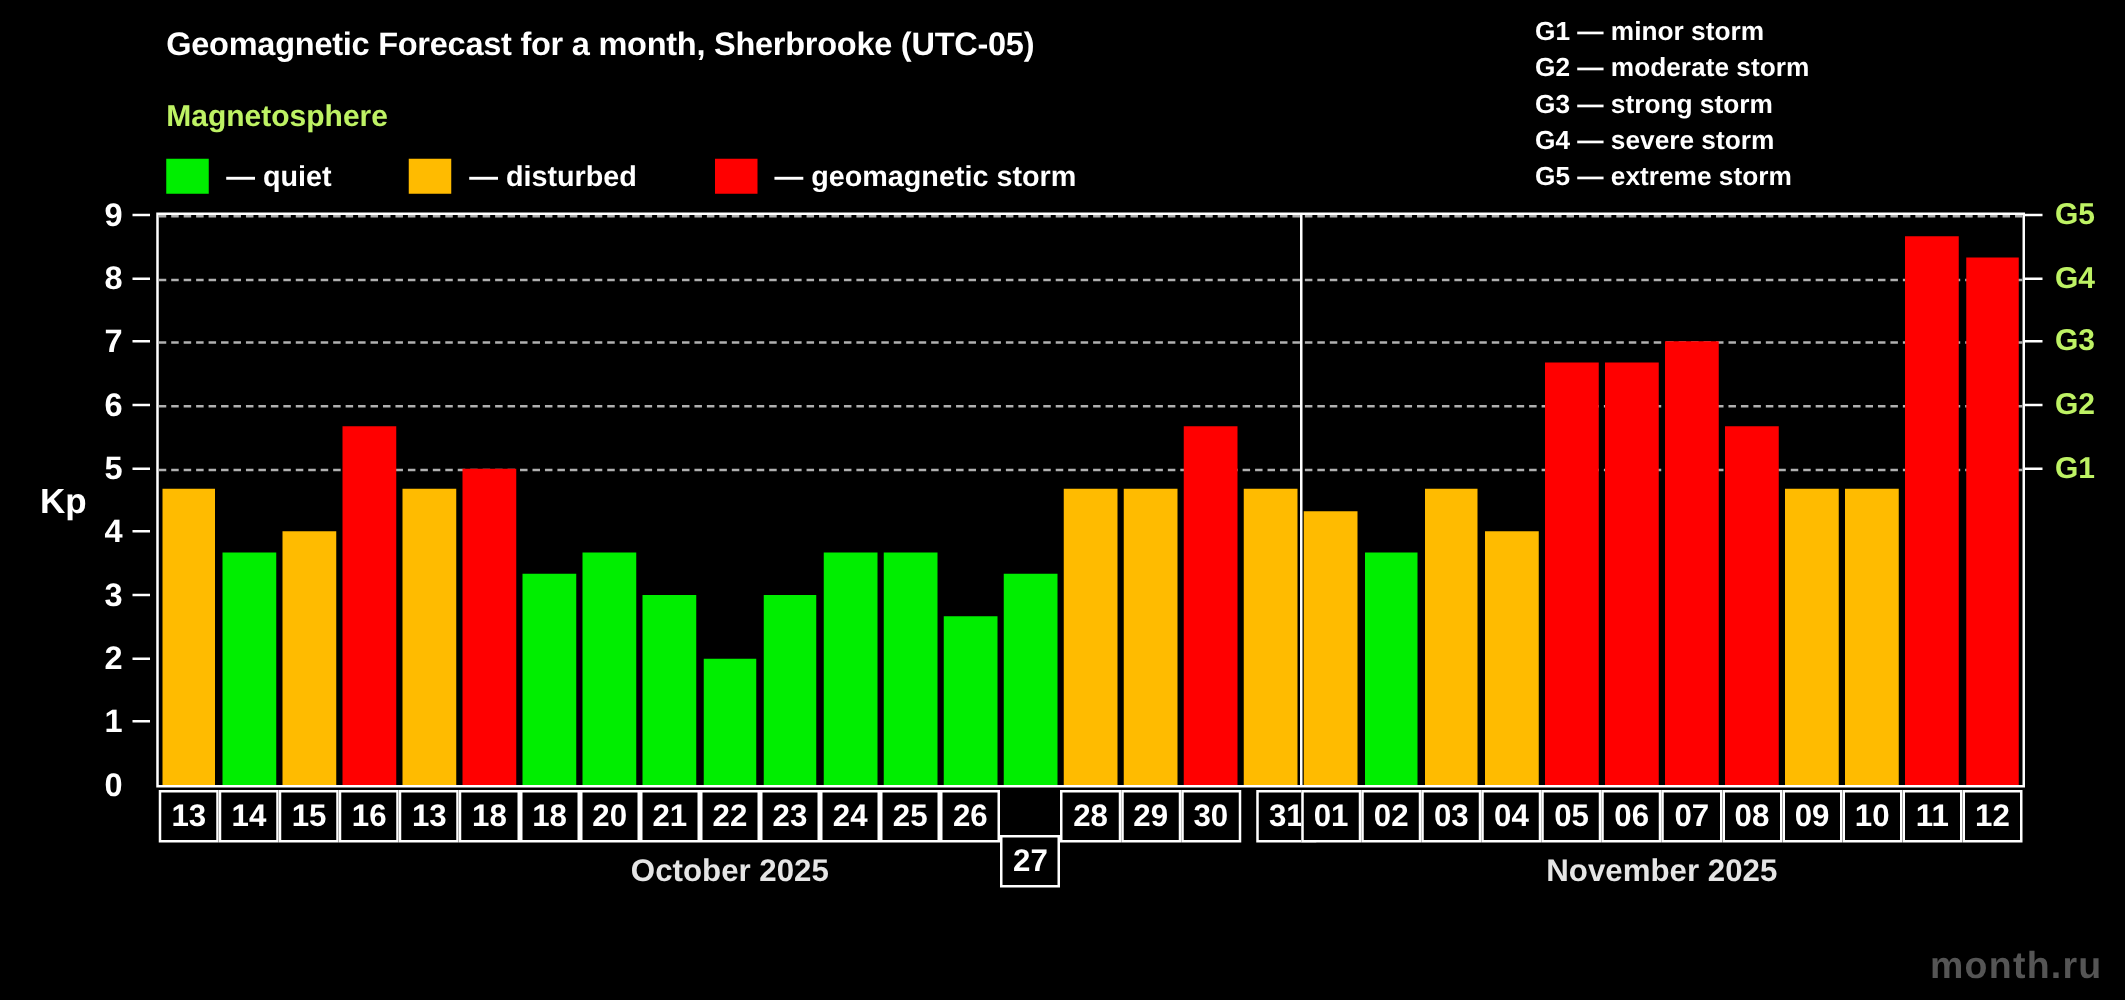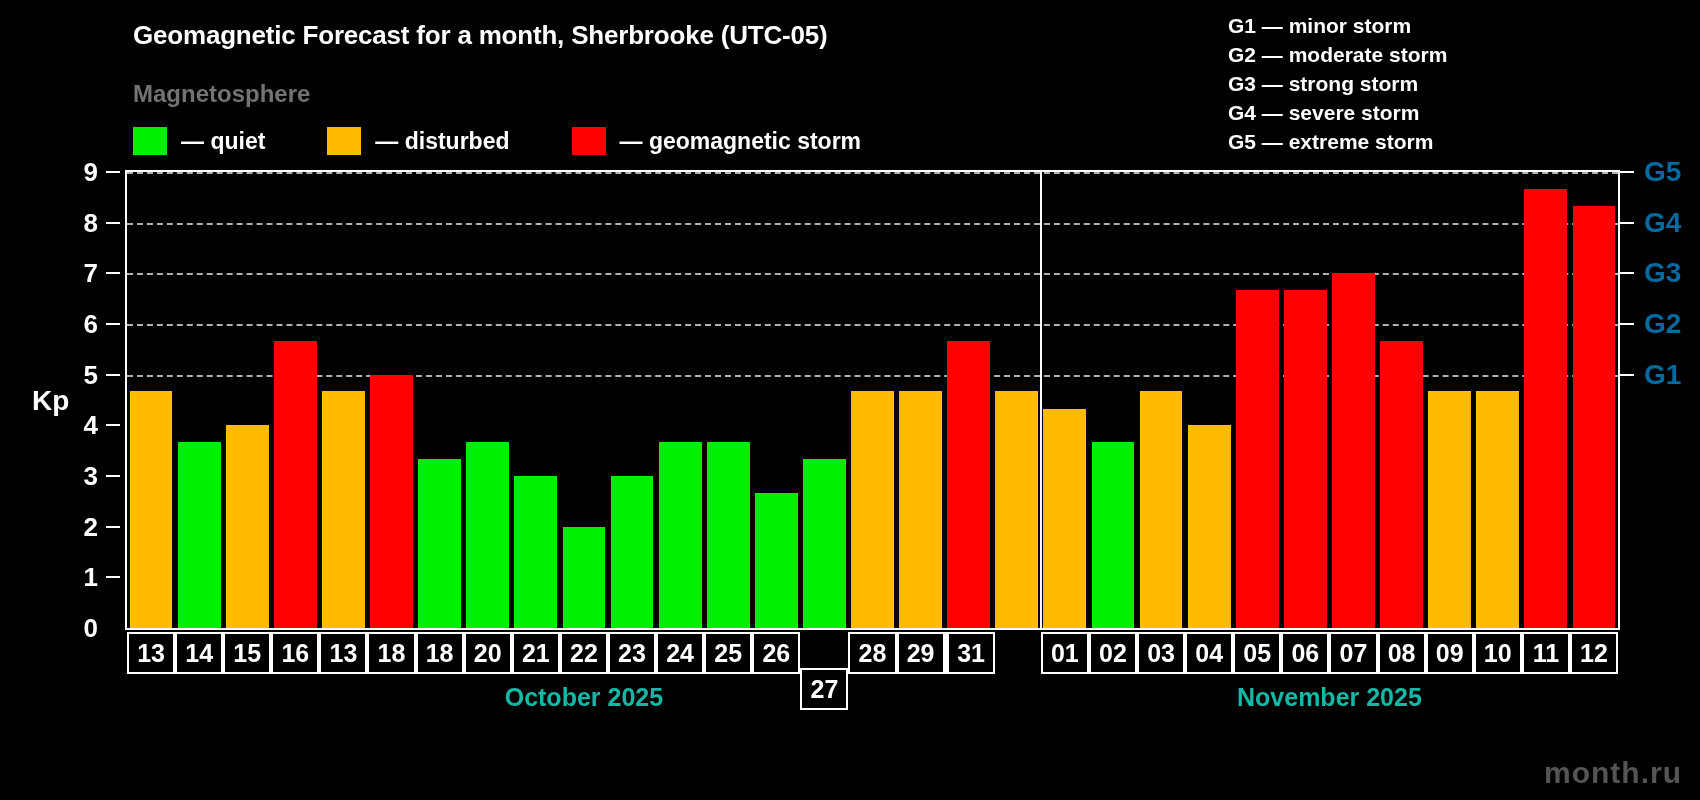--- a/index.html
+++ b/index.html
@@ -12,21 +12,21 @@
   #root { position: relative; width: 1700px; height: 800px; background: #000; }
 
   
   .title {
     position: absolute; left: 133px; top: 20px;
     color: #ffffff; font-size: 26px; font-weight: bold;
     letter-spacing: -0.2px; white-space: nowrap;
   }
   .subtitle {
     position: absolute; left: 133px; top: 80px;
-    color: #737373; font-size: 24px; font-weight: bold; white-space: nowrap;
+    color: #bef264; font-size: 24px; font-weight: bold; white-space: nowrap;
   }
   
   .legend { position: absolute; left: 133px; top: 127px; display: flex; align-items: center; }
   .legend-item { display: flex; align-items: center; margin-right: 62px; }
   .legend-swatch { width: 34px; height: 28px; display: inline-block; }
   .legend-text { color: #fff; font-size: 23px; font-weight: bold; margin-left: 14px; white-space: nowrap; }
 
   
   .gscale { position: absolute; left: 1228px; top: 11px; }
   .gscale-row { color: #ffffff; font-size: 21px; font-weight: bold; line-height: 29px; white-space: nowrap; }
@@ -58,41 +58,41 @@
   }
   .axis-name {
     position: absolute; left: 32px; top: 385px;
     color: #ffffff; font-size: 28px; font-weight: bold;
   }
 
   
   .glabels { position: absolute; left: 1620px; top: 170px; width: 80px; height: 460px; }
   .glab {
     position: absolute; left: 24px; transform: translateY(-50%);
-    color: #0369a1; font-size: 28px; font-weight: bold;
+    color: #bef264; font-size: 24px; font-weight: bold;
   }
   .gtick {
     position: absolute; left: 0; width: 14px; height: 0;
     border-top: 2px solid #ffffff; transform: translateY(-1px);
   }
 
   
   .bars { position: absolute; inset: 0; }
   .bar { position: absolute; bottom: 0; }
 
   
   .daybox-row { position: absolute; left: 125px; top: 632px; height: 42px; }
   .daybox {
     position: absolute; top: 0; height: 42px;
     border: 2px solid #ffffff; background: #000000;
     color: #ffffff; font-size: 25px; font-weight: bold;
     display: flex; align-items: center; justify-content: center;
   }
   .month-label {
-    position: absolute; color: #14b8a6; font-size: 25px; font-weight: bold;
+    position: absolute; color: #e5e5e5; font-size: 25px; font-weight: bold;
     white-space: nowrap;
   }
   .watermark {
     position: absolute; right: 18px; bottom: 10px;
     color: #555555; font-size: 30px; font-weight: bold; letter-spacing: 1px;
   }
 </style>
 </head>
 <body>
 
@@ -216,21 +216,21 @@
       <div class="daybox" style="left: 386.774px; width: 48.0968px;">21</div>
       <div class="daybox" style="left: 434.871px; width: 48.0968px;">22</div>
       <div class="daybox" style="left: 482.968px; width: 48.0968px;">23</div>
       <div class="daybox" style="left: 531.065px; width: 48.0968px;">24</div>
       <div class="daybox" style="left: 579.161px; width: 48.0968px;">25</div>
       <div class="daybox" style="left: 627.258px; width: 48.0968px;">26</div>
       <div class="daybox" style="left: 675.355px; width: 48.0968px; margin-top: 36px;">27</div>
       <div class="daybox" style="left: 723.452px; width: 48.0968px;">28</div>
       <div class="daybox" style="left: 771.548px; width: 48.0968px;">29</div>
       <div class="daybox" style="left: 819.645px; width: 48.0968px;">30</div>
-      <div class="daybox" style="left: 822px; width: 48.0968px;">31</div>
+      <div class="daybox" style="left: 880px; width: 48.0968px;">31</div>
       <div class="daybox" style="left: 915.839px; width: 48.0968px;">01</div>
       <div class="daybox" style="left: 963.935px; width: 48.0968px;">02</div>
       <div class="daybox" style="left: 1012.03px; width: 48.0968px;">03</div>
       <div class="daybox" style="left: 1060.13px; width: 48.0968px;">04</div>
       <div class="daybox" style="left: 1108.23px; width: 48.0968px;">05</div>
       <div class="daybox" style="left: 1156.32px; width: 48.0968px;">06</div>
       <div class="daybox" style="left: 1204.42px; width: 48.0968px;">07</div>
       <div class="daybox" style="left: 1252.52px; width: 48.0968px;">08</div>
       <div class="daybox" style="left: 1300.61px; width: 48.0968px;">09</div>
       <div class="daybox" style="left: 1348.71px; width: 48.0968px;">10</div>

